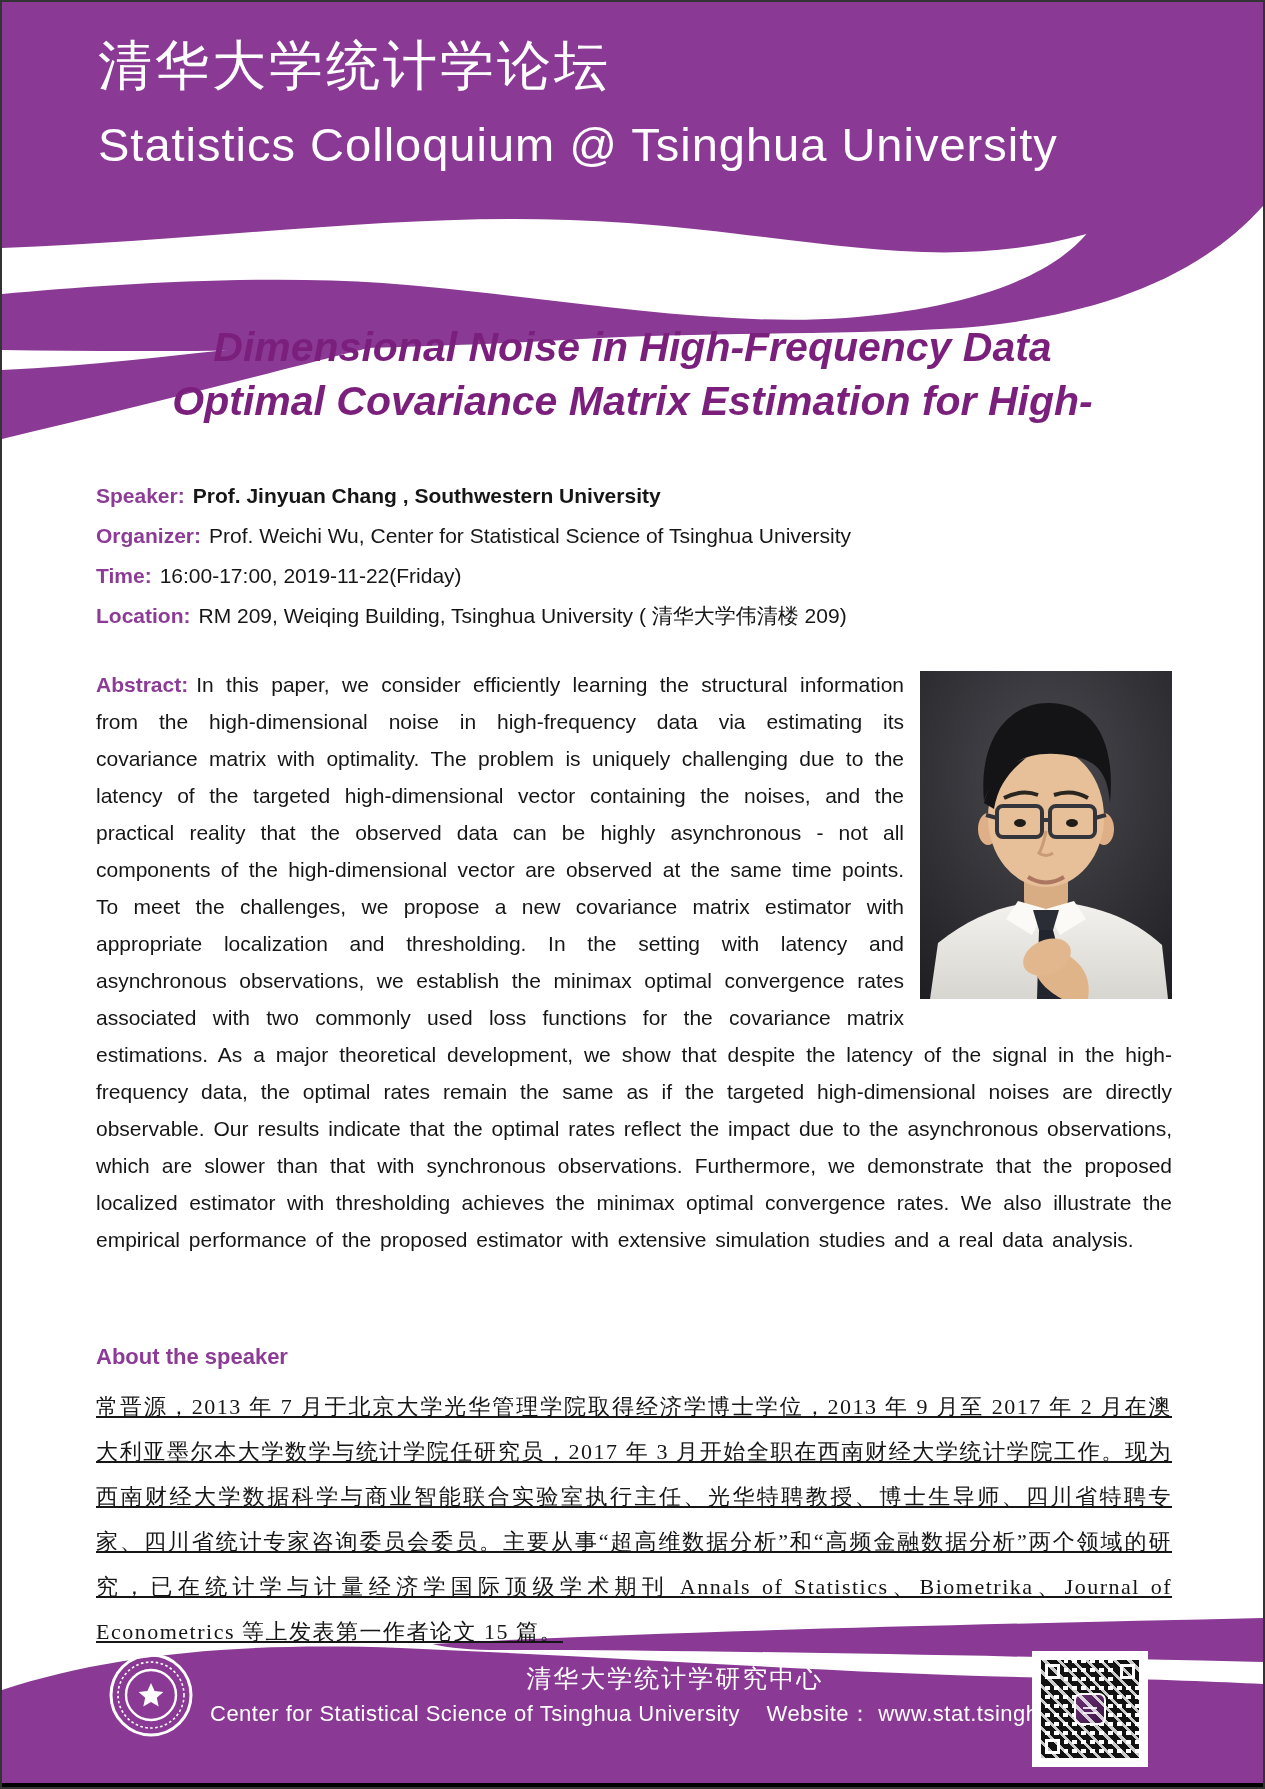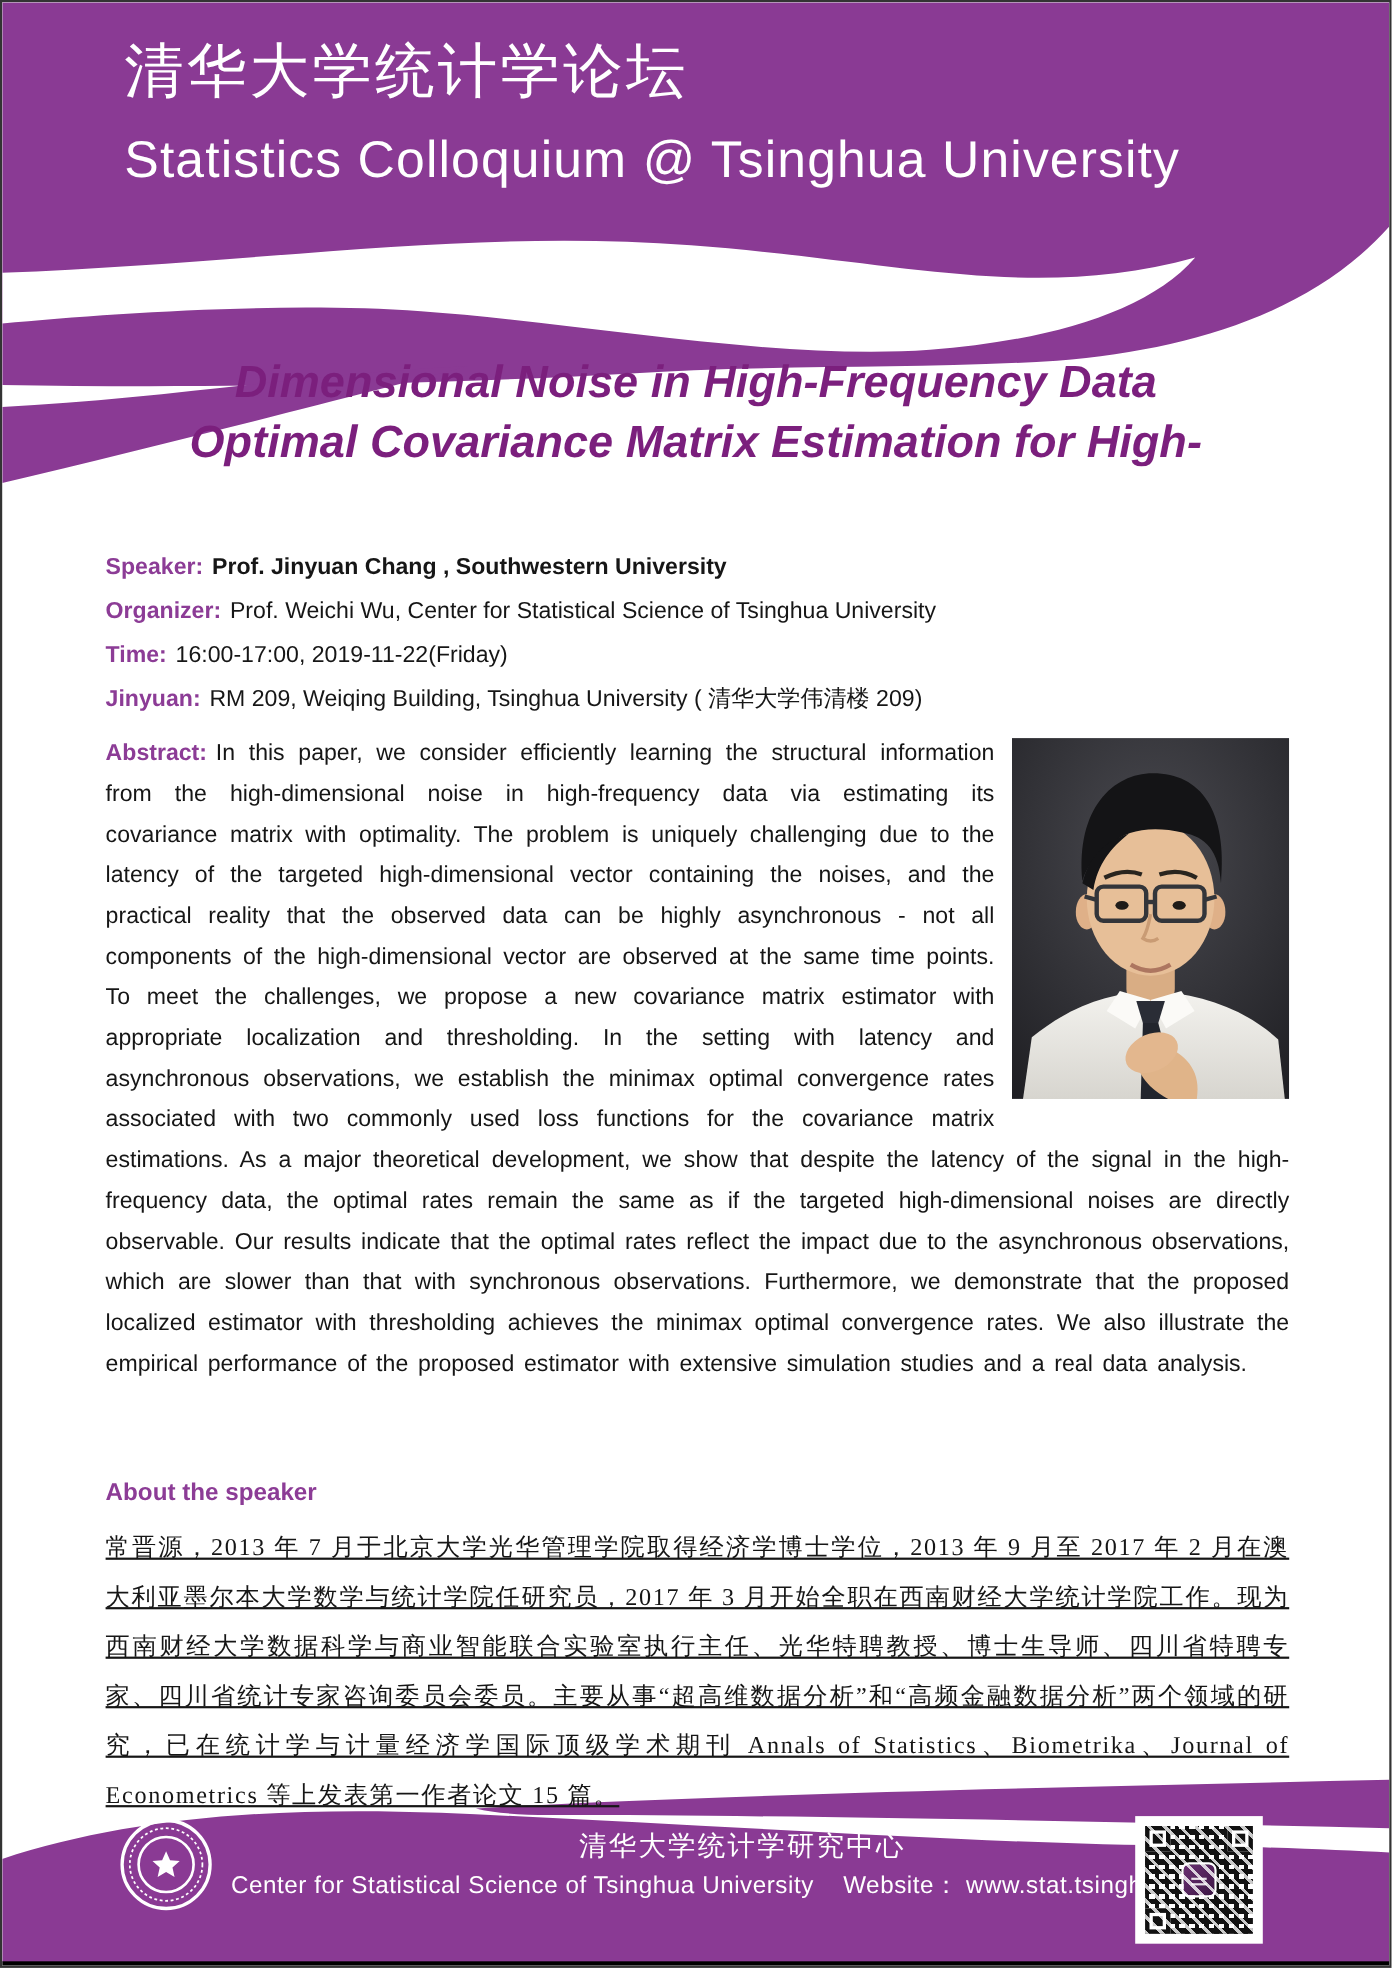--- a/index.html
+++ b/index.html
@@ -3,30 +3,30 @@
 <meta charset="utf-8">
 <style>
   html,body{margin:0;padding:0;background:#888;}
   .poster{
     position:relative; width:1265px; height:1789px; margin:0 auto;
     background:#ffffff; border:2px solid #333; box-sizing:border-box; overflow:hidden;
     font-family:"Liberation Sans","DejaVu Sans",sans-serif; color:#161616;
   }
   
   .hero-wave{position:absolute; top:0; left:0; width:1261px; height:460px; display:block;}
-  .header-text{position:absolute; left:111px; top:28px; color:#fff; z-index:2;}
+  .header-text{position:absolute; left:96px; top:28px; color:#fff; z-index:2;}
   .header-cn{font-size:54px; font-weight:500; letter-spacing:3px; line-height:70px;}
   .header-en{font-size:47px; font-weight:300; letter-spacing:1px; line-height:60px; margin-top:15px;}
   
   .talk-title{
     position:absolute; top:318px; left:0; width:100%; text-align:center; z-index:3;
     color:#7b1f7d; font-style:italic; font-weight:bold; font-size:41px; line-height:54px;
   }
   
-  .info{position:absolute; left:94px; top:500px; width:1080px; font-size:21px; z-index:3;}
+  .info{position:absolute; left:94px; top:480px; width:1080px; font-size:21px; z-index:3;}
   .info-row{margin-bottom:13px; line-height:27px;}
   .plabel{color:#8c3c96; font-weight:bold; margin-right:8px;}
   .bold-val{font-weight:bold;}
   
   .abstract{
     position:absolute; left:94px; top:664px; width:1076px; z-index:3;
     font-size:21px; line-height:37px; text-align:justify; word-spacing:3px;
   }
   .photo-wrap{float:right; width:252px; height:328px; margin:5px 0 10px 16px; display:block;}
   
@@ -96,21 +96,21 @@
     <div class="info-row">
       <span class="plabel">Speaker:</span><span class="bold-val">Prof. Jinyuan Chang , Southwestern University</span>
     </div>
     <div class="info-row">
       <span class="plabel">Organizer:</span><span>Prof. Weichi Wu, Center for Statistical Science of Tsinghua University</span>
     </div>
     <div class="info-row">
       <span class="plabel">Time:</span><span>16:00-17:00, 2019-11-22(Friday)</span>
     </div>
     <div class="info-row">
-      <span class="plabel">Jinyuan:</span><span>RM 209, Weiqing Building, Tsinghua University ( 清华大学伟清楼 209)</span>
+      <span class="plabel">Location:</span><span>RM 209, Weiqing Building, Tsinghua University ( 清华大学伟清楼 209)</span>
     </div>
   </div>
 
   <div class="abstract">
     <svg class="photo-wrap" viewBox="0 0 252 328" preserveAspectRatio="none" aria-hidden="true">
       <defs>
         <radialGradient id="pbg" cx="0.5" cy="0.32" r="0.9">
           <stop offset="0" stop-color="#4a4a50"></stop>
             <stop offset="1" stop-color="#1b1b1f"></stop>
         </radialGradient>

